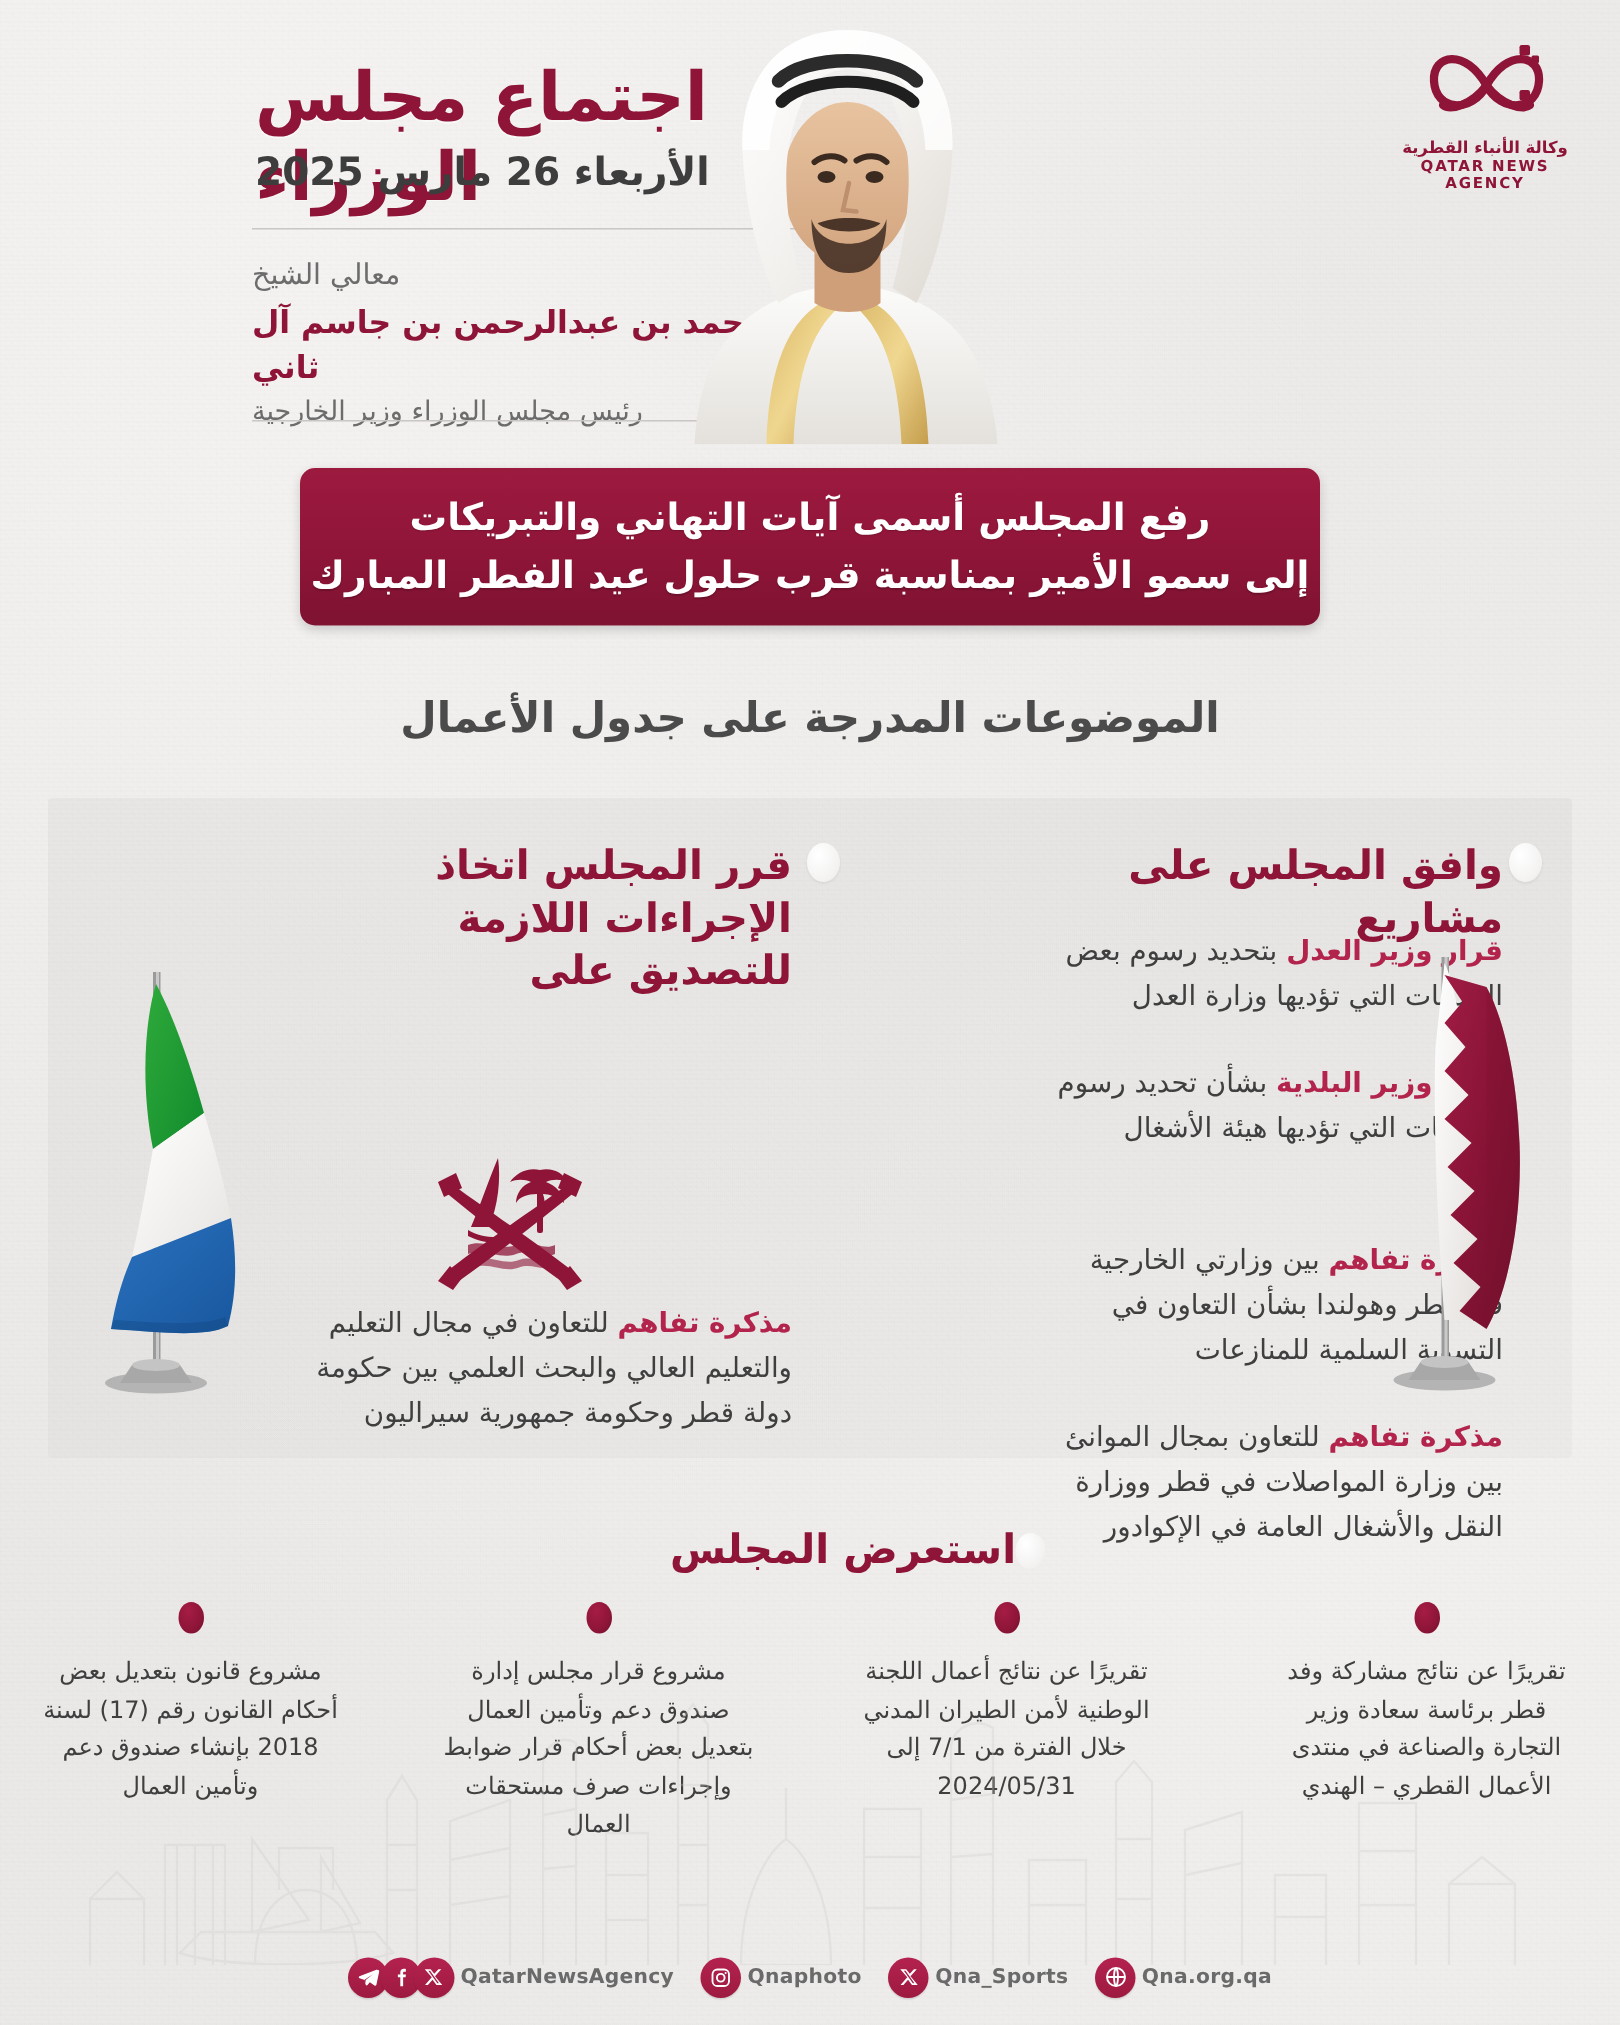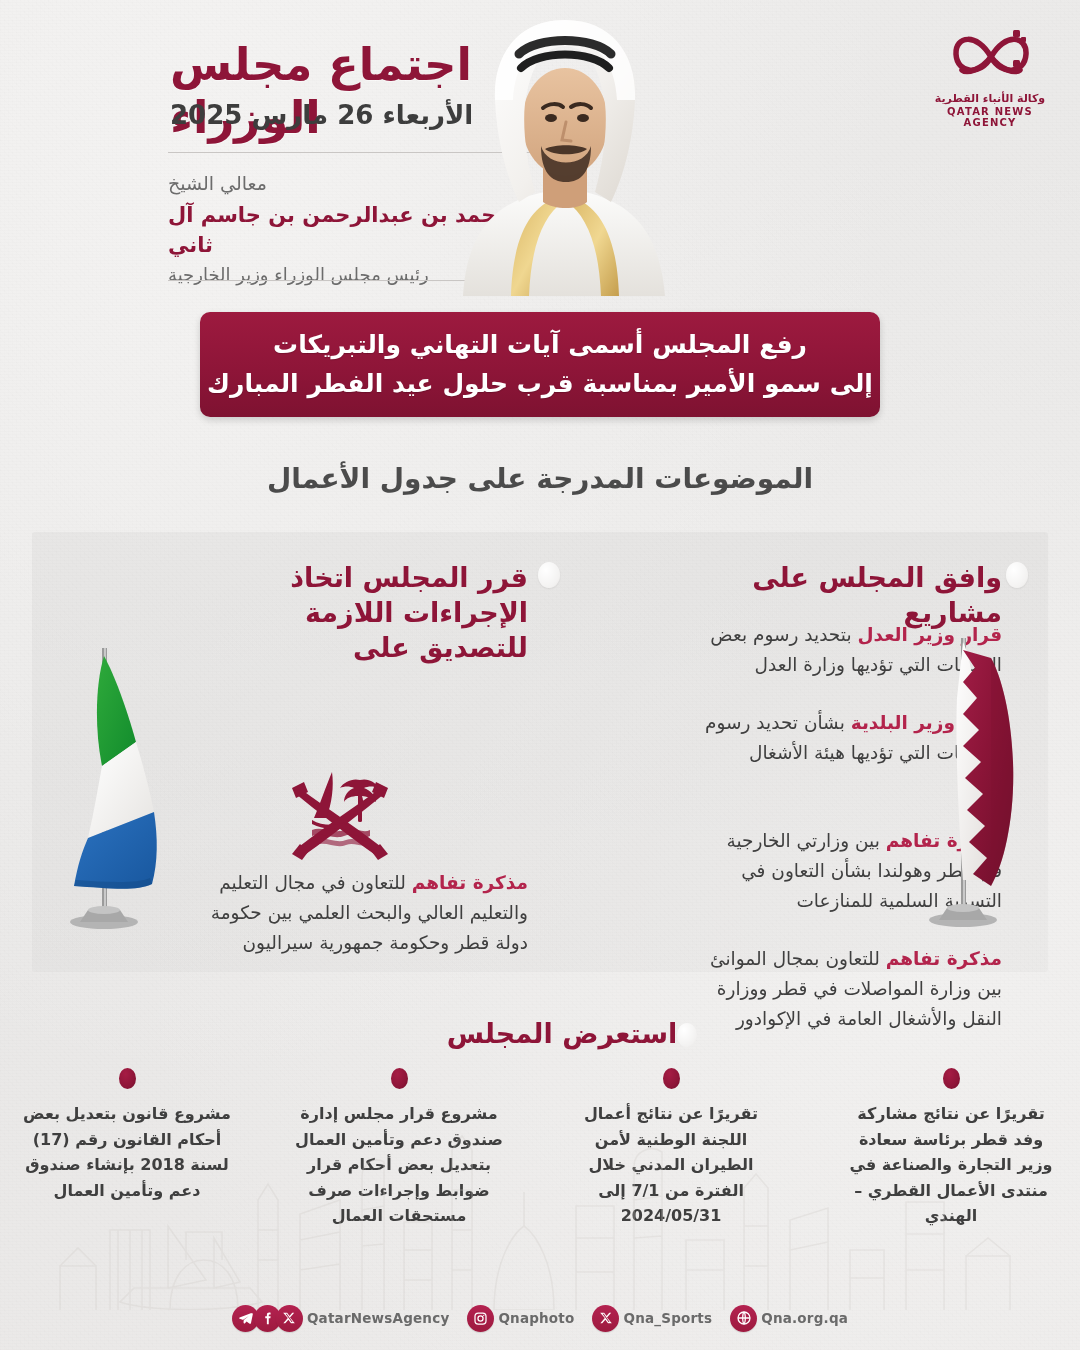--- a/index.html
+++ b/index.html
@@ -117,21 +117,21 @@
   
   .review{
     position:absolute;left:0;top:1018px;width:1080px;text-align:center;
     color:#8e1538;font-size:27px;font-weight:bold;margin-left:36px;
   }
   .review .bullet{
     display:inline-block;width:20px;height:24px;border-radius:50%;vertical-align:-4px;margin-right:8px;
     background:radial-gradient(ellipse at 35% 30%,#ffffff 0%,#f2f1f0 70%,#e5e3e1 100%);
   }
 
-  .bottom{position:absolute;left:0;top:1068px;width:1080px;height:180px;font-weight:bold;}
+  .bottom{position:absolute;left:0;top:1068px;width:1080px;height:180px;}
   .bcol{position:absolute;width:210px;text-align:center;}
   .bcol .mdot{
     width:17px;height:21px;border-radius:50%;margin:0 auto 12px;
     background:radial-gradient(ellipse at 38% 28%,#a61c44 0%,#8e1538 60%,#6f0f2a 100%);
   }
   .bcol .btxt{font-size:16px;line-height:1.6;color:#3f3f3f;}
 
   .bcol.c1{right:848px;}
   .bcol.c2{right:576px;}
   .bcol.c3{right:304px;}

